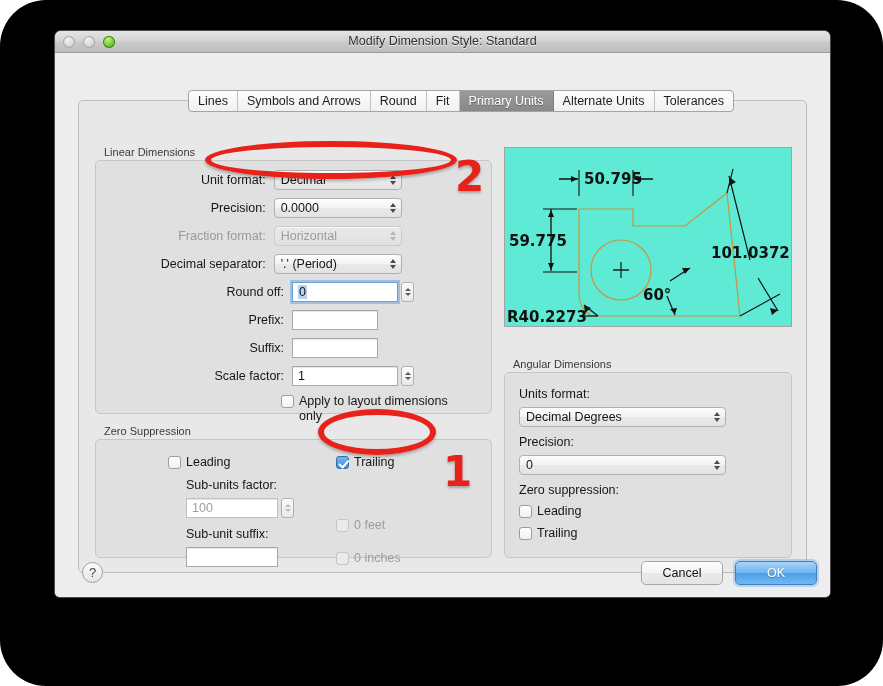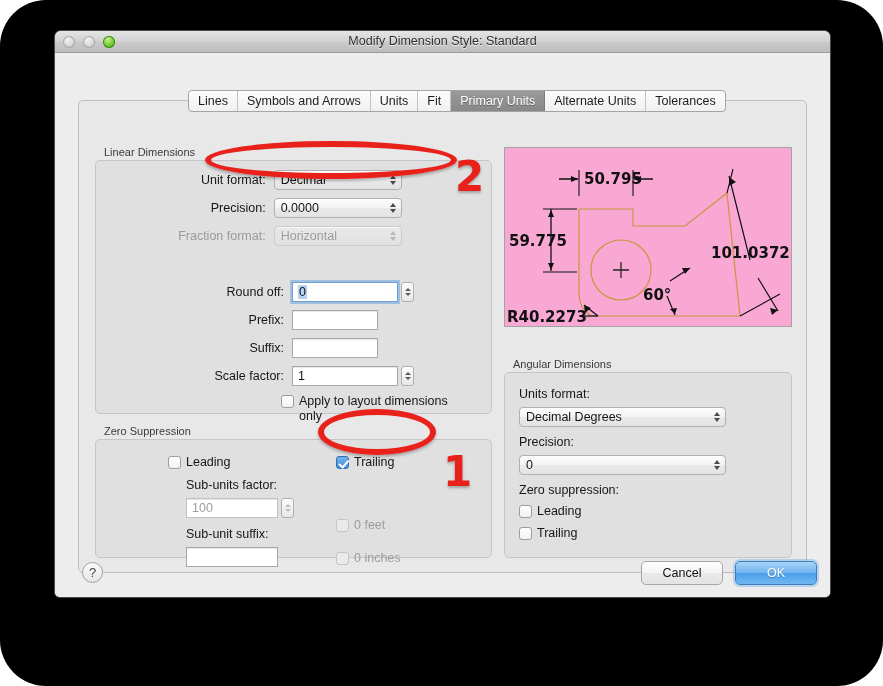--- a/index.html
+++ b/index.html
@@ -180,21 +180,21 @@
   .cb.dim { background: #eaeaea; border-color: #c5c5c5; }
   .cbtxt { font-size: 12.5px; color: #161616; margin-left: 5px; line-height: 15px; }
   .cbtxt.dim { color: #9d9d9d; }
 
   .plain { position: absolute; font-size: 12.5px; color: #161616; }
 
   
   .preview {
     position: absolute; left: 425px; top: 46px;
     width: 288px; height: 180px;
-    background: #f9a8d4;
+    background: #5eead4;
     border: 1px solid #a3a3a3;
   }
   .preview svg { display: block; }
 
   
   .helpbtn {
     position: absolute; left: 27px; bottom: 14px;
     width: 21px; height: 21px; border-radius: 50%;
     background: linear-gradient(to bottom,#fbfbfb,#e6e6e6);
     border: 1px solid #9f9f9f;
@@ -248,21 +248,21 @@
         <span class="light green"></span>
       </div>
       <div class="title">Modify Dimension Style: Standard</div>
     </div>
 
     <div class="body">
 
       <div class="tabstrip">
         <div class="tab">Lines</div>
         <div class="tab">Symbols and Arrows</div>
-        <div class="tab">Units</div>
+        <div class="tab">Round</div>
         <div class="tab">Fit</div>
         <div class="tab active">Primary Units</div>
         <div class="tab">Alternate Units</div>
         <div class="tab">Tolerances</div>
       </div>
 
       <div class="tabpanel">
 
         <div class="group" id="grpLinear">
           <div class="glabel">Linear Dimensions</div>
@@ -294,20 +294,30 @@
               <div class="lbl dim" style="width:188px;">Fraction format:</div>
               <div class="popup dim" style="width:142px; margin-left:8px;">
                 <span class="ptext">Horizontal</span>
                 <span class="parrows">
                     <i class="up"></i>
                     <i class="dn"></i>
                   </span>
               </div>
             </div>
 
+            <div class="row" style="left:0; top:93px; width:306px;">
+              <div class="lbl" style="width:188px;">Decimal separator:</div>
+              <div class="popup" style="width:142px; margin-left:8px;">
+                <span class="ptext">'.' (Period)</span>
+                <span class="parrows">
+                    <i class="up"></i>
+                    <i class="dn"></i>
+                  </span>
+              </div>
+            </div>
 
             <div class="row" style="left:0; top:121px; width:320px;">
               <div class="lbl" style="width:188px;">Round off:</div>
               <div class="tf focused" style="width:106px; margin-left:8px;">
                 <span class="sel">0</span>
               </div>
               <div class="stepper">
                   <i class="up"></i>
                   <i class="dn"></i>
                 </div>

